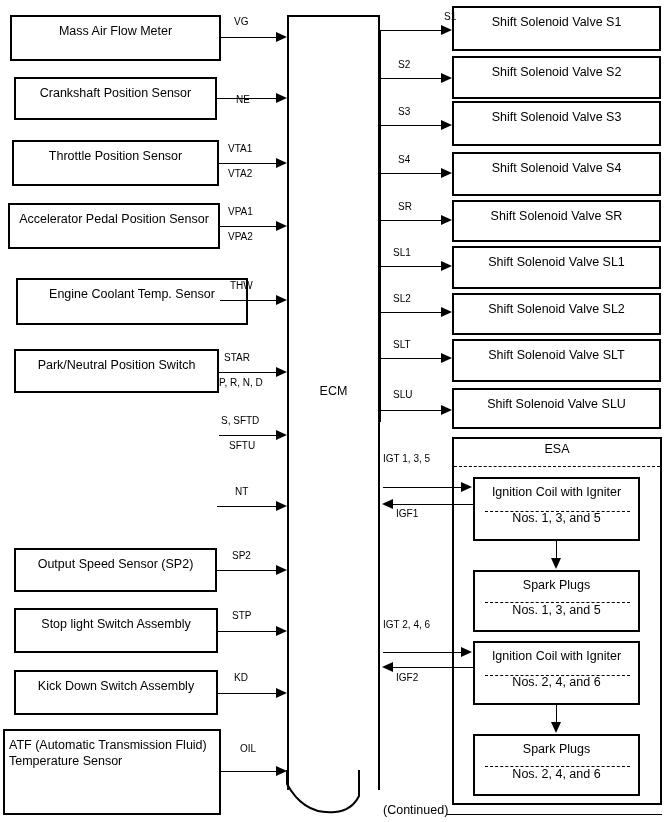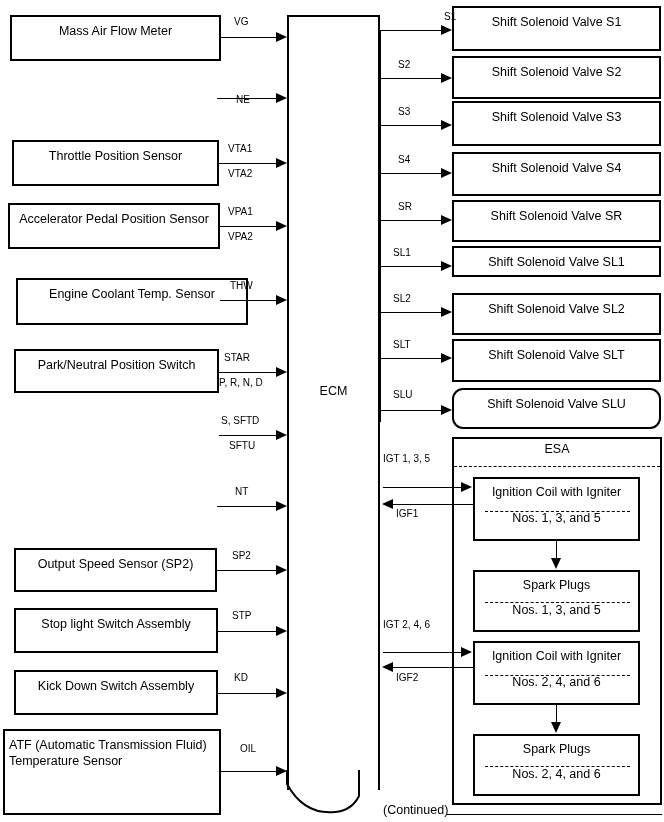--- a/index.html
+++ b/index.html
@@ -166,20 +166,23 @@
 </style>
 </head>
 <body>
 
 <div id="diagram">
 
   <div class="box sensor-box" style="left:10px; top:15px; width:211px; height:46px;">
     <span class="box-label">Mass  Air Flow Meter</span>
   </div>
 
+  <div class="box sensor-box" style="left:14px; top:77px; width:203px; height:43px;">
+    <span class="box-label">Crankshaft Position Sensor</span>
+  </div>
 
   <div class="box sensor-box" style="left:12px; top:140px; width:207px; height:46px;">
     <span class="box-label">Throttle Position Sensor</span>
   </div>
 
   <div class="box sensor-box" style="left:8px; top:203px; width:212px; height:46px;">
     <span class="box-label">Accelerator Pedal Position Sensor</span>
   </div>
 
   <div class="box sensor-box" style="left:16px; top:278px; width:232px; height:47px;">
@@ -280,30 +283,30 @@
   </div>
   <div class="box actuator-box" style="left:452px; top:101px; width:209px; height:45px;">
     <span class="box-label">Shift Solenoid Valve S3</span>
   </div>
   <div class="box actuator-box" style="left:452px; top:152px; width:209px; height:44px;">
     <span class="box-label">Shift Solenoid Valve S4</span>
   </div>
   <div class="box actuator-box" style="left:452px; top:200px; width:209px; height:42px;">
     <span class="box-label">Shift Solenoid Valve SR</span>
   </div>
-  <div class="box actuator-box" style="left:452px; top:246px; width:209px; height:31px;">
+  <div class="box actuator-box" style="left:452px; top:246px; width:209px; height:43px;">
     <span class="box-label">Shift Solenoid Valve SL1</span>
   </div>
   <div class="box actuator-box" style="left:452px; top:293px; width:209px; height:42px;">
     <span class="box-label">Shift Solenoid Valve SL2</span>
   </div>
   <div class="box actuator-box" style="left:452px; top:339px; width:209px; height:43px;">
     <span class="box-label">Shift Solenoid Valve SLT</span>
   </div>
-  <div class="box actuator-box" style="left:452px; top:388px; width:209px; height:41px;border-radius:11px;">
+  <div class="box actuator-box" style="left:452px; top:388px; width:209px; height:41px;">
     <span class="box-label">Shift Solenoid Valve SLU</span>
   </div>
 
   <div class="vline" style="left:380px; top:30px; height:392px;"></div>
 
   <div class="hline" style="left:380px; top:30px; width:62px;"></div>
   <div class="arrow-right" style="left:441px; top:25px;"></div>
   <div class="sig-label" style="left:400px; top:12px;margin-left:44px;">S1</div>
 
   <div class="hline" style="left:380px; top:78px; width:62px;"></div>

